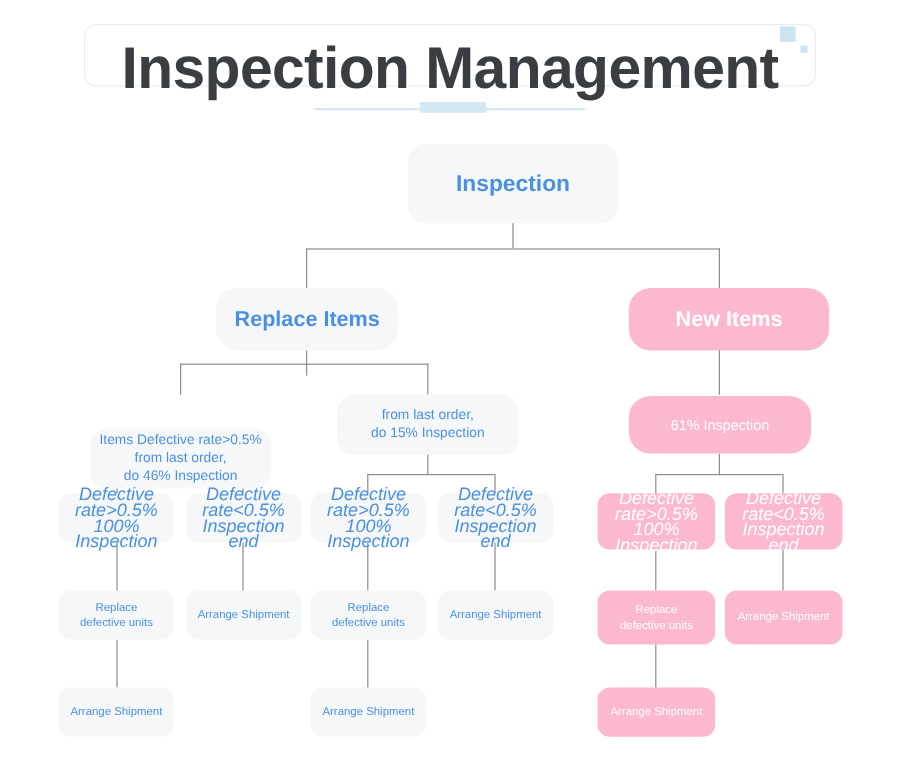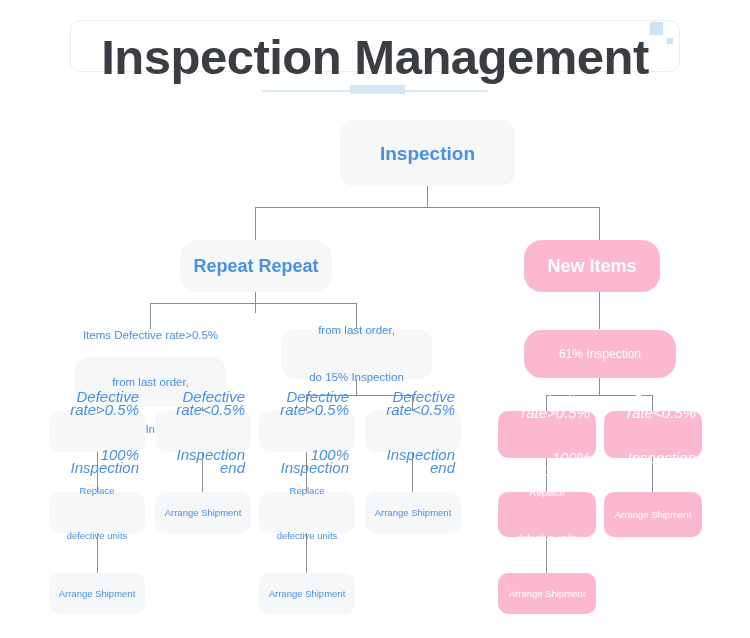--- a/index.html
+++ b/index.html
@@ -73,24 +73,23 @@
   .conn-v { width: 1px; }
   .conn-h { height: 1px; }
 
   
   .node {
     position: absolute;
     box-sizing: border-box;
     display: flex;
     align-items: center;
     justify-content: center;
-    text-align: right;
+    text-align: center;
     border-radius: 12px;
     padding: 2px 6px;
-    gap: 32px;
   }
   .node-blue  { background: #f6f7f8; color: #4a90e2; }
   .node-pink  { background: #fcb8cf; color: #ffffff; }
 
   .node-root {
     font-size: 19px;
     font-weight: bold;
     line-height: 25px;
     border-radius: 14px;
   }
@@ -174,23 +173,23 @@
 
   <div class="conn conn-v" style="left:97px;  top:533px; height:40px;"></div>
   <div class="conn conn-v" style="left:306px; top:533px; height:40px;"></div>
   <div class="conn conn-v" style="left:546px; top:537px; height:36px;"></div>
 
   <div class="node node-blue node-root" style="left:340px; top:120px; width:175px; height:66px; flex-direction:column;">
     <span>Inspection</span>
   </div>
 
   <div class="node node-blue node-l2" style="left:180px; top:240px; width:152px; height:52px;">
-    <span>Repeat Repeat</span>
-  </div>
-  <div class="node node-pink node-l2" style="left:524px; top:240px; width:136px; height:52px;">
+    <span>Replace Items</span>
+  </div>
+  <div class="node node-pink node-l2" style="left:524px; top:240px; width:167px; height:52px;">
     <span>New Items</span>
   </div>
 
   <div class="node node-blue node-l3" style="left:75px; top:329px; width:151px; height:50px; flex-direction:column;margin-top:28px;">
     <span>Items Defective rate&gt;0.5%</span>
     <span>from last order,</span>
     <span>do 46% Inspection</span>
   </div>
   <div class="node node-blue node-l3" style="left:281px; top:329px; width:151px; height:50px; flex-direction:column;">
     <span>from last order,</span>

